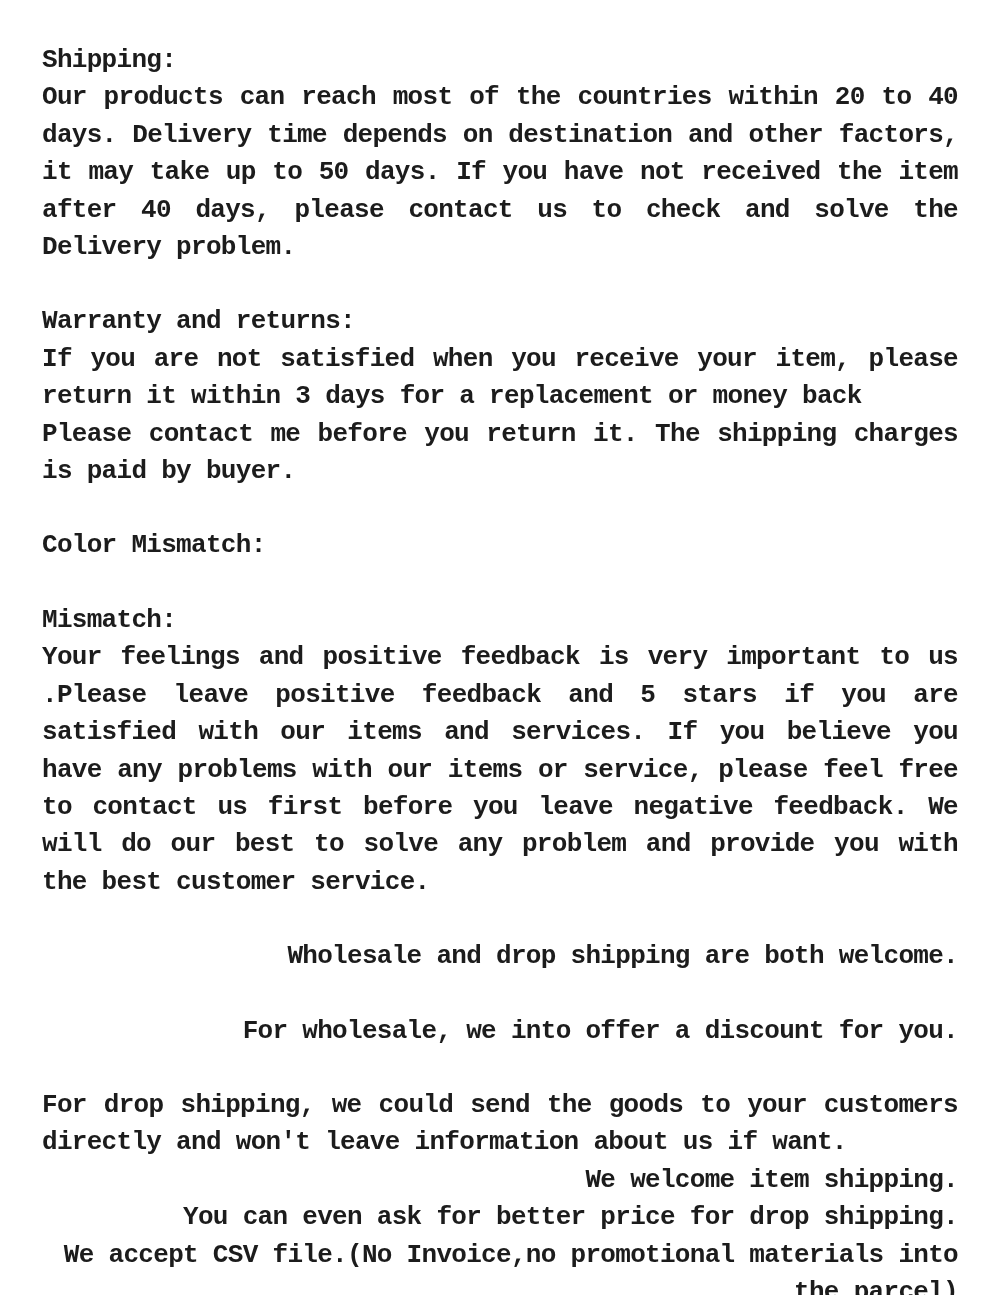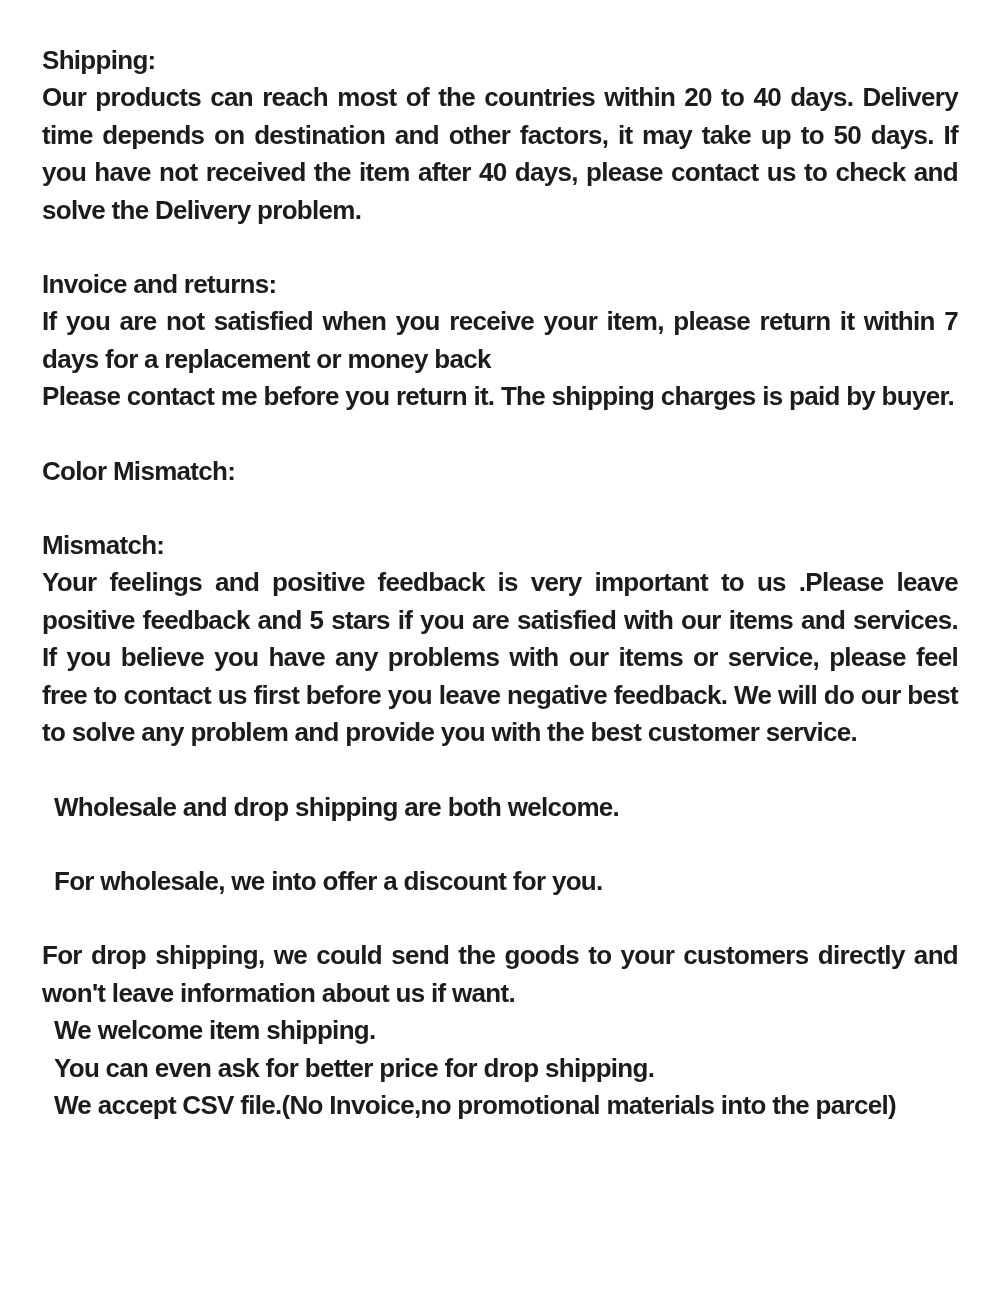--- a/index.html
+++ b/index.html
@@ -6,21 +6,21 @@
     margin: 0;
     padding: 0;
     background: #ffffff;
   }
   .page {
     width: 1000px;
     height: 1295px;
     box-sizing: border-box;
     background: #ffffff;
     padding: 42px 42px 40px 42px;
-    font-family: Liberation Sans, sans-serif;
+    font-family: Liberation Mono, monospace;
     font-weight: 700;
     font-size: 26px;
     line-height: 37.4px;
     letter-spacing: -0.7px;
     color: #1c1c1c;
     overflow: hidden;
   }
   .section {
     margin: 0 0 37px 0;
   }
@@ -29,37 +29,37 @@
   }
   .heading {
     text-align: left;
   }
   .para {
     margin: 0;
     text-align: justify;
     text-justify: inter-word;
   }
   .para.single {
-    text-align: left;
+    text-align: right;
     margin-left: 12px;
   }
 </style>
 </head>
 <body>
 
 <div class="page">
 
   <div class="section">
     <div class="heading">Shipping:</div>
     <p class="para">Our products can reach most of the countries within 20 to 40 days. Delivery time depends on destination and other factors, it may take up to 50 days. If you have not received the item after 40 days, please contact us to check and solve the Delivery problem.</p>
   </div>
 
   <div class="section">
-    <div class="heading">Invoice and returns:</div>
-    <p class="para">If you are not satisfied when you receive your item, please return it within 7 days for a replacement or money back</p>
+    <div class="heading">Warranty and returns:</div>
+    <p class="para">If you are not satisfied when you receive your item, please return it within 3 days for a replacement or money back</p>
     <p class="para">Please contact me before you return it. The shipping charges is paid by buyer.</p>
   </div>
 
   <div class="section">
     <div class="heading">Color Mismatch:</div>
   </div>
 
   <div class="section">
     <div class="heading">Mismatch:</div>
     <p class="para">Your feelings and positive feedback is very important to us .Please leave positive feedback and 5 stars if you are satisfied with our items and services. If you believe you have any problems with our items or service, please feel free to contact us first before you leave negative feedback. We will do our best to solve any problem and provide you with the best customer service.</p>

